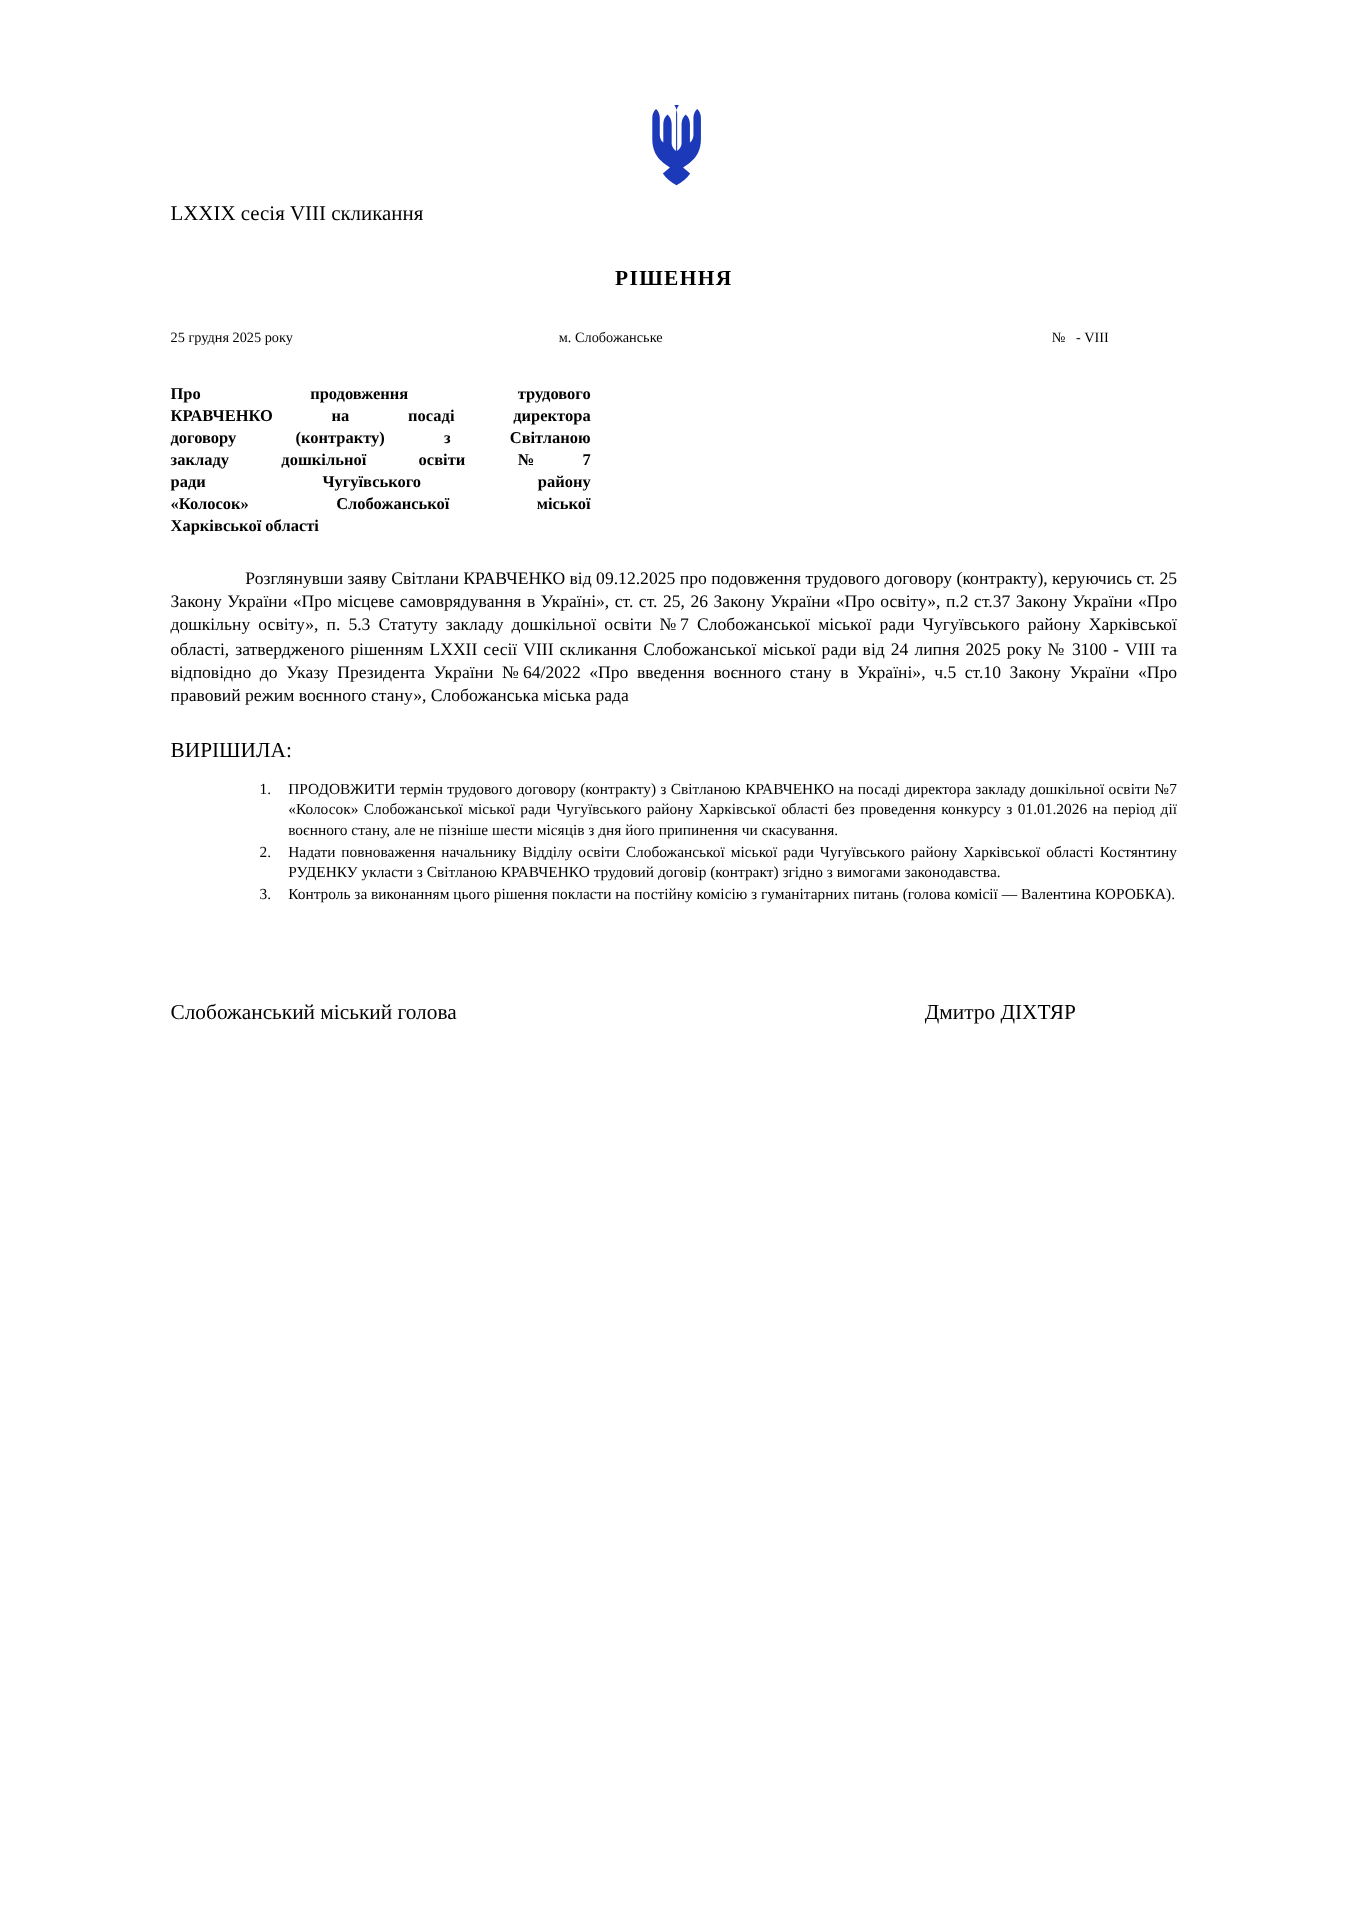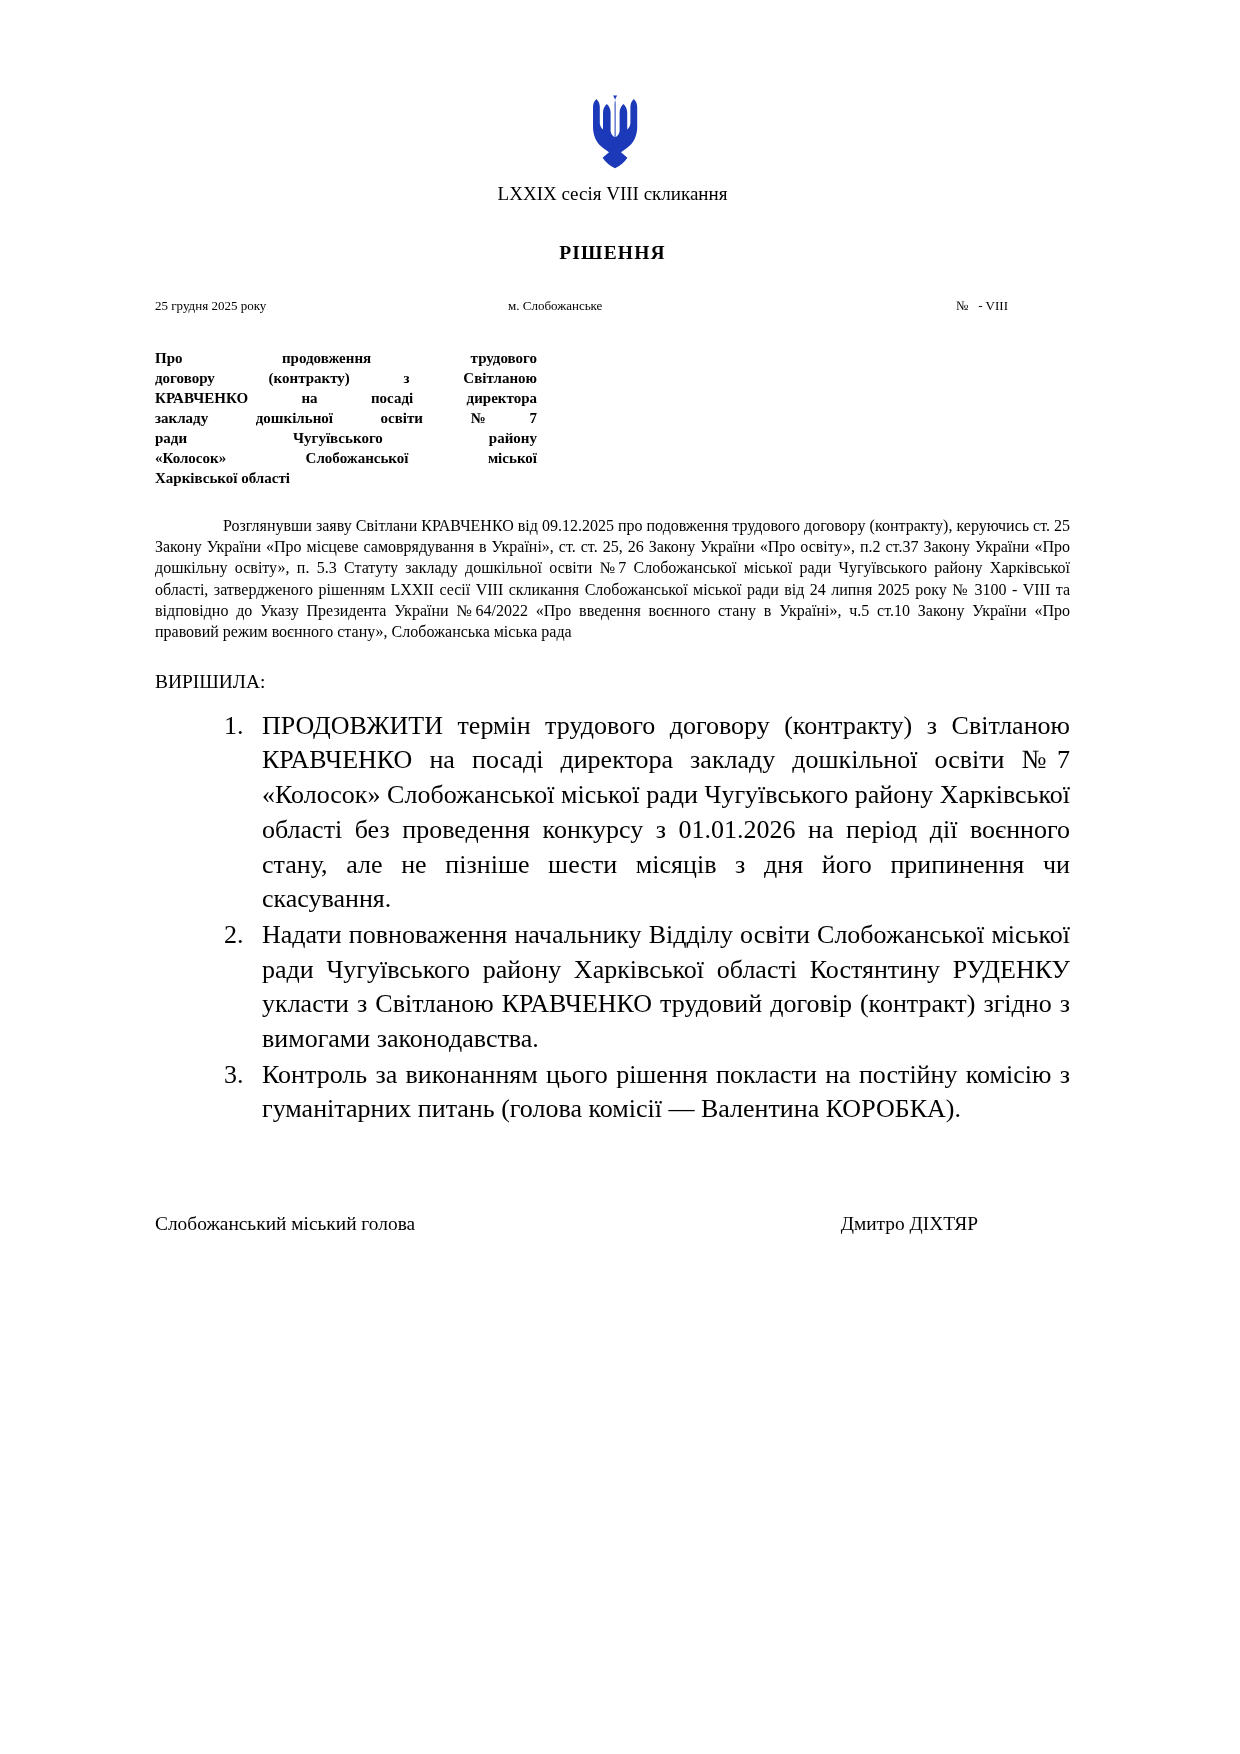--- a/index.html
+++ b/index.html
@@ -44,21 +44,20 @@
   
   .org-title {
     text-align: center;
     font-weight: bold;
     font-size: 21.5px;
     letter-spacing: 0.4px;
     line-height: 1.28;
   }
   .org-title .line2 { display: block; }
   .session-line {
-    text-align: center;
     font-size: 19px;
     margin-top: 4px;
   }
   .doc-type {
     text-align: center;
     font-weight: bold;
     font-size: 19.5px;
     letter-spacing: 1.2px;
     margin-top: 37px;
   }
@@ -106,21 +105,21 @@
 
   .resolved {
     margin-top: 28px;
     font-size: 19.4px;
   }
 
   
   ol.items {
     margin: 16px 0 0 0;
     padding-left: 95px;
-    font-size: 26px;
+    font-size: 14px;
     line-height: 1.335;
   }
   ol.items li {
     text-align: justify;
     margin-bottom: 1px;
     padding-left: 12px;
   }
 
   
   .signature {
@@ -154,22 +153,22 @@
     <div class="doc-type">РІШЕННЯ</div>
 
     <div class="meta-row">
       <span class="meta-date">25 грудня 2025 року</span>
       <span class="meta-place">м. Слобожанське</span>
       <span class="meta-number">№   - VIII</span>
     </div>
 
     <div class="subject">
       <span class="l">Про продовження трудового</span>
+      <span class="l">КРАВЧЕНКО  на посаді директора</span>
       <span class="l">договору (контракту) з Світланою</span>
-      <span class="l">КРАВЧЕНКО  на посаді директора</span>
       <span class="l">закладу дошкільної освіти №7</span>
       <span class="l">ради Чугуївського району</span>
       <span class="l">«Колосок»  Слобожанської міської</span>
       <span class="l last">Харківської області</span>
     </div>
 
     <div class="preamble">Розглянувши заяву Світлани КРАВЧЕНКО від 09.12.2025 про подовження трудового договору (контракту), керуючись ст. 25 Закону України «Про місцеве самоврядування в Україні», ст. ст. 25, 26 Закону України «Про освіту», п.2 ст.37 Закону України «Про дошкільну освіту», п. 5.3  Статуту закладу дошкільної освіти №7 Слобожанської міської ради Чугуївського району Харківської області, затвердженого рішенням LXXII сесії VIII скликання Слобожанської міської ради від 24 липня 2025 року № 3100 - VIII та відповідно до Указу Президента України №64/2022 «Про введення воєнного стану в Україні», ч.5 ст.10 Закону України «Про правовий режим воєнного стану», Слобожанська міська рада</div>
 
     <div class="resolved">ВИРІШИЛА:</div>
 

